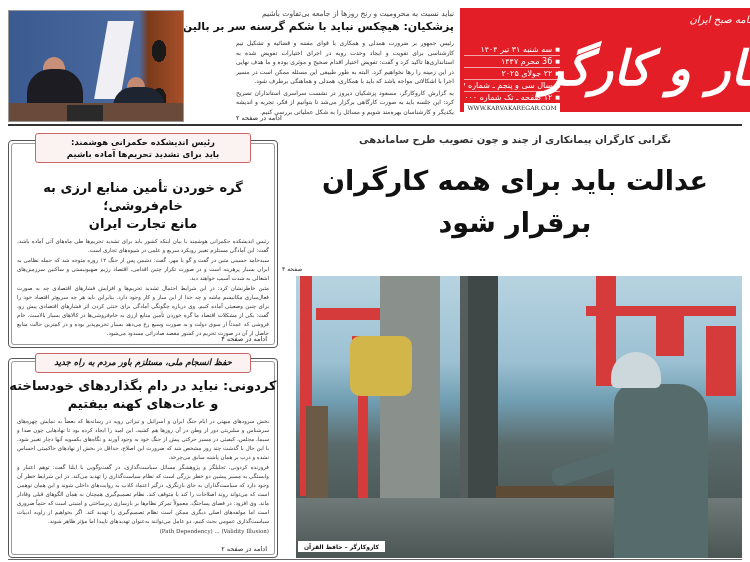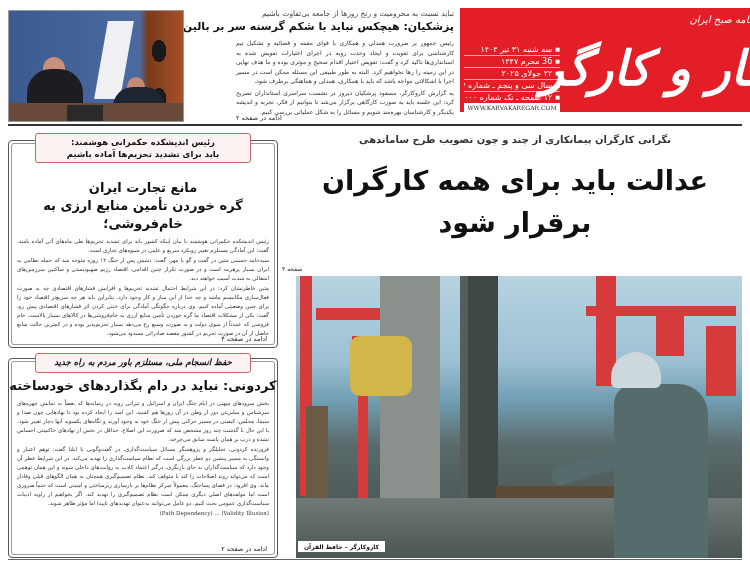--- a/index.html
+++ b/index.html
@@ -174,35 +174,36 @@
   <div class="helmet"></div>
   <div class="caption">کاروکارگر – حافظ القرآن</div>
 </div>
 
 <div class="sidebox" id="box1">
   <div class="tag">
     <div>رئیس اندیشکده حکمرانی هوشمند:</div>
     <div>باید برای تشدید تحریم‌ها آماده باشیم</div>
   </div>
   <div class="title">
+    <div>گره خوردن تأمین منابع ارزی به خام‌فروشی؛</div>
     <div>مانع تجارت ایران</div>
-    <div>گره خوردن تأمین منابع ارزی به خام‌فروشی؛</div>
   </div>
   <div class="body">
     <p>رئیس اندیشکده حکمرانی هوشمند با بیان اینکه کشور باید برای تشدید تحریم‌ها طی ماه‌های آتی آماده باشد، گفت: این آمادگی مستلزم تغییر رویکرد سریع و علمی در شیوه‌های تجاری است.</p>
     <p>سیدحامد حسینی متین در گفت و گو با مهر، گفت: دشمن پس از جنگ ۱۲ روزه متوجه شد که حمله نظامی به ایران بسیار پرهزینه است و در صورت تکرار چنین اقدامی، اقتصاد رژیم صهیونیستی و ساکنین سرزمین‌های اشغالی به شدت آسیب خواهند دید.</p>
     <p>متین خاطرنشان کرد: در این شرایط احتمال تشدید تحریم‌ها و افزایش فشارهای اقتصادی چه به صورت فعال‌سازی مکانیسم ماشه و چه جدا از این ساز و کار وجود دارد. بنابراین باید هر چه سریع‌تر اقتصاد خود را برای چنین وضعیتی آماده کنیم. وی درباره چگونگی آمادگی برای خنثی کردن اثر فشارهای اقتصادی پیش رو، گفت: یکی از مشکلات اقتصاد ما گره خوردن تأمین منابع ارزی به خام‌فروشی‌ها در کالاهای بسیار بالاست. خام فروشی که عمدتاً از سوی دولت و به صورت وسیع رخ می‌دهد بسیار تحریم‌پذیر بوده و در کمترین حالت منابع حاصل از آن در صورت تحریم در کشور مقصد صادراتی مسدود می‌شود.</p>
   </div>
   <div class="cont">ادامه در صفحه ۴</div>
 </div>
 
 <div class="sidebox" id="box2">
   <div class="tag">حفظ انسجام ملی، مستلزم باور مردم به راه جدید</div>
   <div class="title">
     <div>کردونی: نباید در دام بگذارد‌های خودساخته</div>
+    <div>و عادت‌های کهنه بیفتیم</div>
   </div>
   <div class="body">
     <p>بخش سرود‌های میهنی در ایام جنگ ایران و اسرائیل و تیزاتی رویه در رسانه‌ها که بعضاً به نمایش چهره‌های سرشناس و سلبریتی دور از وطن در آن روزها هم کشید، این امید را ایجاد کرده بود تا نهادهایی چون صدا و سیما، مجلس، کیفیتی در مسیر حرکتی پیش از جنگ خود به وجود آورند و نگاه‌های یکسویه آنها دچار تغییر شود. با این حال با گذشت چند روز مشخص شد که ضرورت این اصلاح، حداقل در بخش از نهادهای حاکمیتی احساس نشده و درب بر همان پاشنه سابق می‌چرخد.</p>
     <p>فروزنده کردونی، تحلیلگر و پژوهشگر مسائل سیاست‌گذاری، در گفت‌وگویی با ایلنا گفت: توهم اعتبار و وابستگی به مسیر پیشین دو خطر بزرگی است که نظام سیاست‌گذاری را تهدید می‌کند. در این شرایط خطر آن وجود دارد که سیاست‌گذاران به جای بازنگری، درگیر اعتماد کاذب به روایت‌های داخلی شوند و این همان توهمی است که می‌تواند روند اصلاحات را کند یا متوقف کند. نظام تصمیم‌گیری همچنان به همان الگوهای قبلی وفادار ماند. وی افزود: در فضای پساجنگ، معمولاً تمرکز نظام‌ها بر بازسازی زیرساختی و امنیتی است که حتماً ضروری است اما مولفه‌های اصلی دیگری ممکن است نظام تصمیم‌گیری را تهدید کند. اگر بخواهیم از زاویه ادبیات سیاست‌گذاری عمومی بحث کنیم، دو عامل می‌توانند به‌عنوان تهدیدهای ناپیدا اما مؤثر ظاهر شوند.</p>
     <p><span class="en">(Validity Illusion) ... (Path Dependency)</span></p>
   </div>
   <div class="cont">ادامه در صفحه ۲</div>
 </div>
 
 <div class="rule-bottom"></div>

